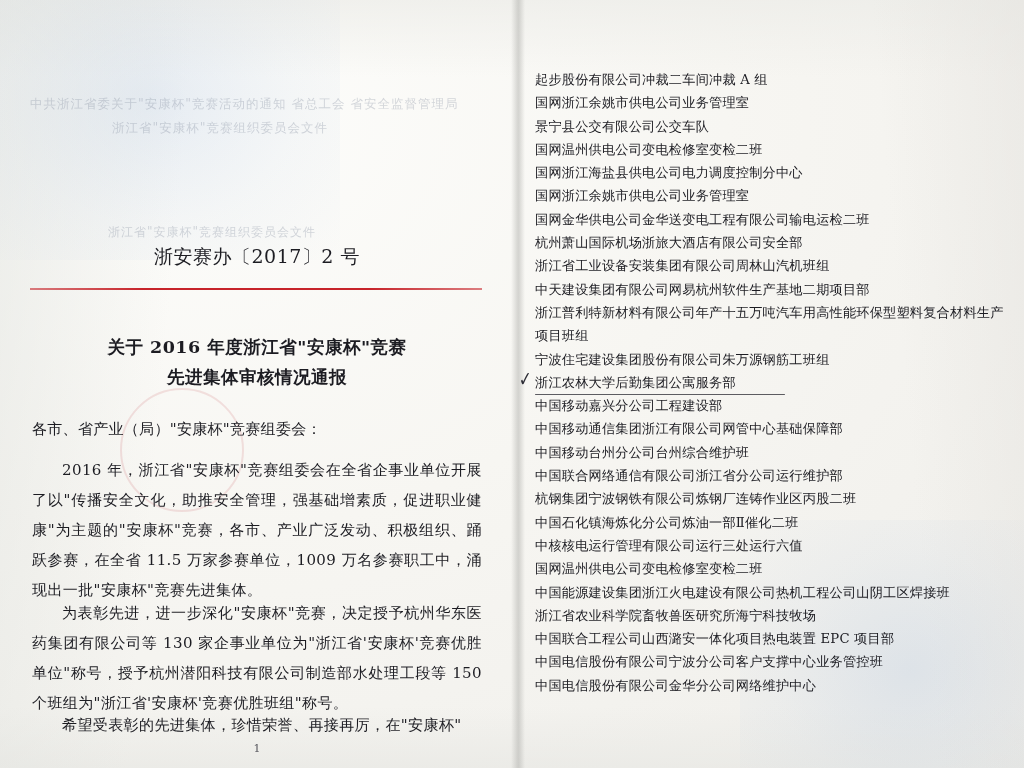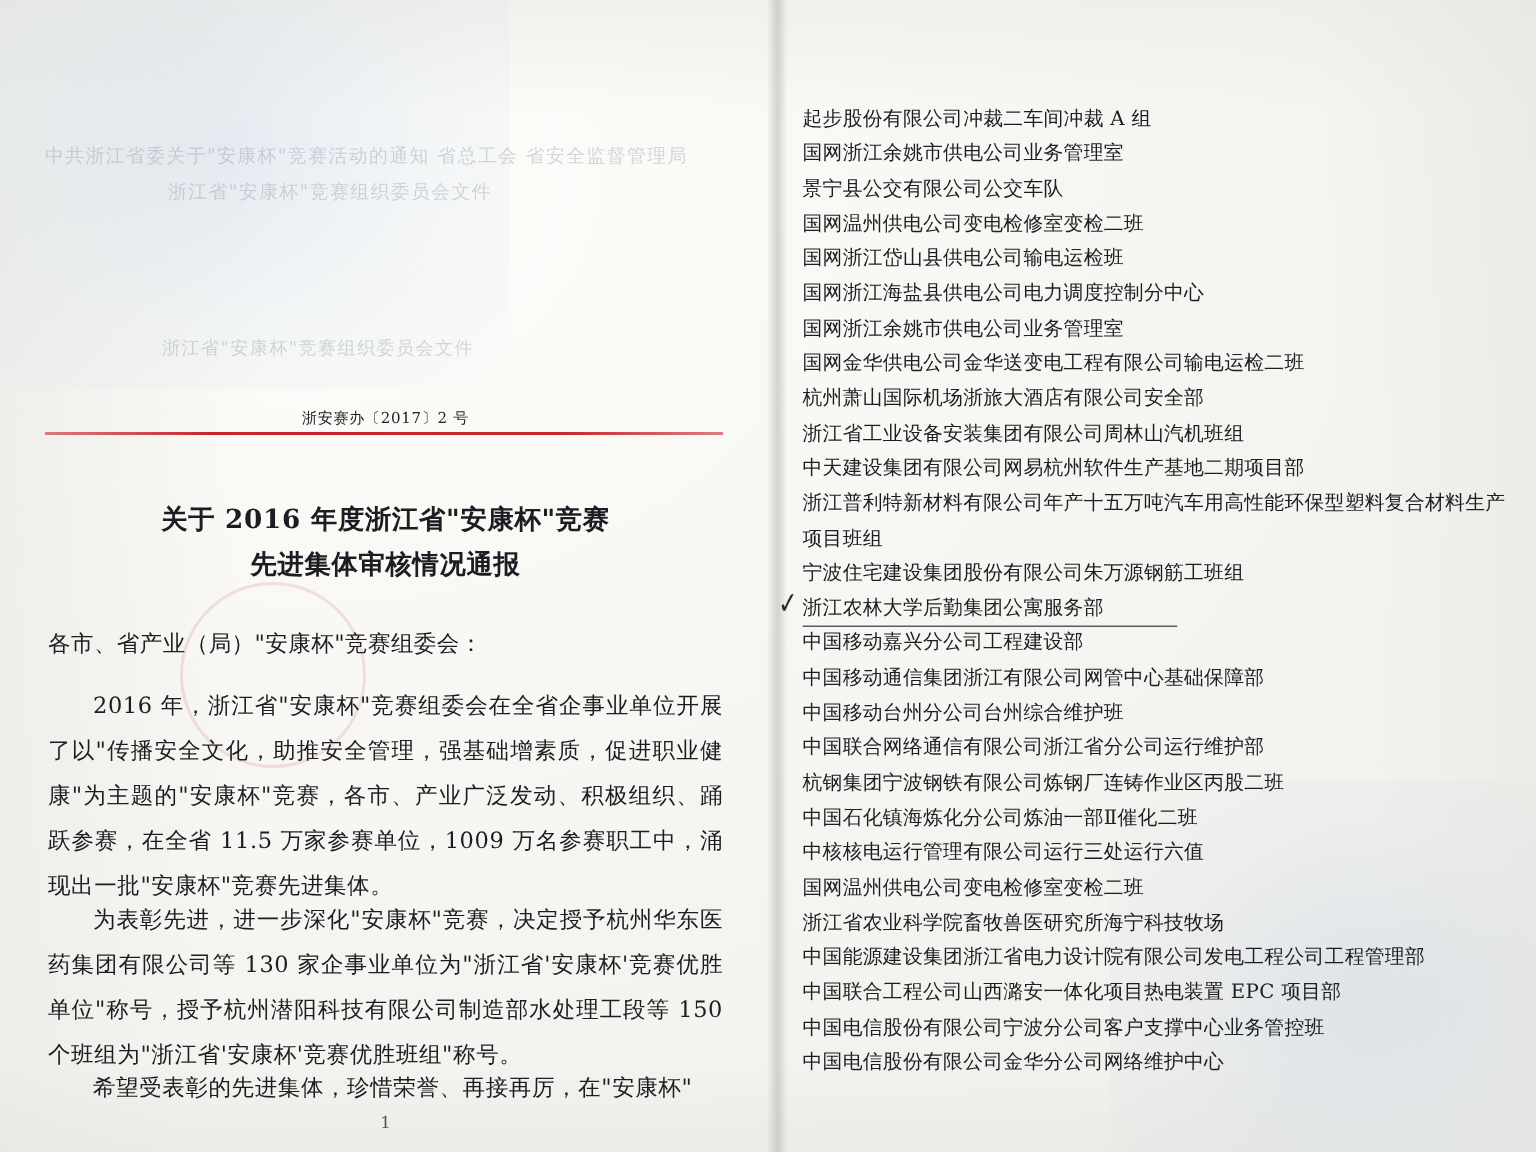--- a/index.html
+++ b/index.html
@@ -76,25 +76,25 @@
     color: #c4181f;
     font-size: 33px;
     font-weight: bold;
     letter-spacing: 1.5px;
     font-family: "DejaVu Serif", "Liberation Serif", serif;
     text-shadow: 0 0 1px rgba(196,24,31,0.45);
     white-space: nowrap;
   }
   .doc-number {
     position: absolute;
-    top: 272px;
-    left: 18px;
-    width: 478px;
-    text-align: center;
-    font-size: 10px;
+    top: 244px;
+    left: 18px;
+    width: 478px;
+    text-align: center;
+    font-size: 19px;
     letter-spacing: 0.5px;
   }
   .red-rule {
     position: absolute;
     top: 288px;
     left: 30px;
     width: 452px;
     height: 2px;
     background: linear-gradient(90deg, rgba(196,24,31,0.55), rgba(196,24,31,0.95) 25%, rgba(196,24,31,0.95) 75%, rgba(196,24,31,0.55));
   }
@@ -239,21 +239,20 @@
     <div class="page-no-left">1</div>
   </div>
 
   <div class="page page-right">
 
     <ul class="unit-list">
       <li>起步股份有限公司冲裁二车间冲裁 A 组</li>
       <li>国网浙江余姚市供电公司业务管理室</li>
       <li>景宁县公交有限公司公交车队</li>
       <li>国网温州供电公司变电检修室变检二班</li>
-      <li>国网浙江岱山县供电公司输电运检班</li>
       <li>国网浙江海盐县供电公司电力调度控制分中心</li>
       <li>国网浙江余姚市供电公司业务管理室</li>
       <li>国网金华供电公司金华送变电工程有限公司输电运检二班</li>
       <li>杭州萧山国际机场浙旅大酒店有限公司安全部</li>
       <li>浙江省工业设备安装集团有限公司周林山汽机班组</li>
       <li>中天建设集团有限公司网易杭州软件生产基地二期项目部</li>
       <li class="wrapped">浙江普利特新材料有限公司年产十五万吨汽车用高性能环保型塑料复合材料生产项目班组</li>
       <li>宁波住宅建设集团股份有限公司朱万源钢筋工班组</li>
       <li class="marked">
         <span class="check-mark">✓</span>
@@ -261,22 +260,22 @@
         <span class="underline-hand" style="width:250px; bottom:-1px;"></span>
       </li>
       <li>中国移动嘉兴分公司工程建设部</li>
       <li>中国移动通信集团浙江有限公司网管中心基础保障部</li>
       <li>中国移动台州分公司台州综合维护班</li>
       <li>中国联合网络通信有限公司浙江省分公司运行维护部</li>
       <li>杭钢集团宁波钢铁有限公司炼钢厂连铸作业区丙股二班</li>
       <li>中国石化镇海炼化分公司炼油一部Ⅱ催化二班</li>
       <li>中核核电运行管理有限公司运行三处运行六值</li>
       <li>国网温州供电公司变电检修室变检二班</li>
+      <li>中国能源建设集团浙江火电建设有限公司热机工程公司山阴工区焊接班</li>
       <li>浙江省农业科学院畜牧兽医研究所海宁科技牧场</li>
-      <li>中国能源建设集团浙江省电力设计院有限公司发电工程公司工程管理部</li>
       <li>中国联合工程公司山西潞安一体化项目热电装置 EPC 项目部</li>
       <li>中国电信股份有限公司宁波分公司客户支撑中心业务管控班</li>
       <li>中国电信股份有限公司金华分公司网络维护中心</li>
     </ul>
 
     <div class="page-no-right">11</div>
   </div>
 
 </div>
 

